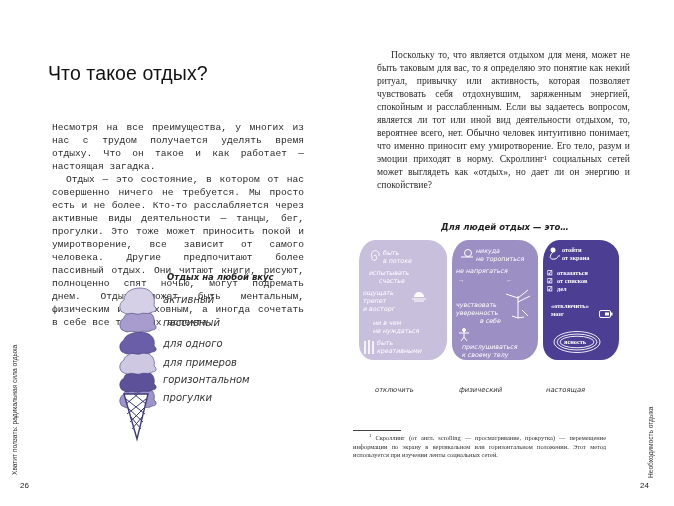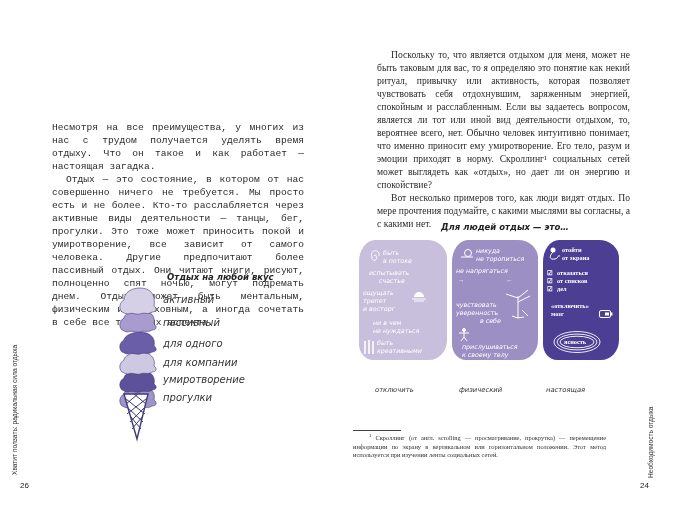--- a/index.html
+++ b/index.html
@@ -56,20 +56,21 @@
 
   .fn-rule { position: absolute; left: 16px; top: 430px; width: 48px; border-top: 0.8px solid #444; }
   .footnote { position: absolute; left: 16px; top: 432px; width: 253px; font-size: 6.4px; line-height: 8.4px; text-align: justify; color: #333; }
   .footnote sup { font-size: 5px; }
   .icon { position: absolute; }
 </style>
 </head>
 <body>
 
 <div class="page left">
+  <h1 class="title">Что такое отдых?</h1>
   <div class="body-text">
     <p>Несмотря на все преимущества, у многих из нас с трудом получается уделять время отдыху. Что он такое и как работает — настоящая загадка.</p>
     <p class="ind">Отдых — это состояние, в котором от нас совершенно ничего не требуется. Мы просто есть и не более. Кто-то расслабляется через активные виды деятельности — танцы, бег, прогулки. Это тоже может приносить покой и умиротворение, все зависит от самого человека. Другие предпочитают более пассивный отдых. Они читают книги, рисуют, полноценно спят ночью, могут подремать днем. Отдых может быть ментальным, физическим или духовным, а иногда сочетать в себе все три этих аспекта.</p>
   </div>
 
   <div class="ic-title hand">Отдых на любой вкус</div>
   <svg class="ic-svg" width="44" height="160" viewBox="0 0 44 160">
     <g id="scoops">
         <path d="M4 120 C0 116, 2 110, 6 108 C6 104, 14 100, 22 100 C32 100, 38 106, 36 114 C40 117, 38 120, 34 120 C30 123, 26 120, 22 122 C18 123, 14 120, 10 122 C7 122, 5 120, 4 120 Z" fill="#9f94c9" stroke="#3f3a78" stroke-width="0.6"></path>
         <path d="M4 104 C0 100, 2 94, 6 92 C6 88, 14 84, 22 84 C32 84, 38 90, 36 98 C40 101, 38 104, 34 104 C30 107, 26 104, 22 106 C18 107, 14 104, 10 106 C7 106, 5 104, 4 104 Z" fill="#5d5199" stroke="#3f3a78" stroke-width="0.6"></path>
@@ -88,32 +89,31 @@
         <line x1="26" y1="122" x2="12" y2="136"></line>
           <line x1="24" y1="131" x2="14" y2="143"></line>
         <line x1="16" y1="108" x2="28" y2="118"></line>
           <line x1="20" y1="108" x2="8" y2="118"></line>
       </g>
     </g>
   </svg>
   <div class="ic-label hand" style="top:294px">активный</div>
   <div class="ic-label hand" style="top:317px">пассивный</div>
   <div class="ic-label hand" style="top:338px">для одного</div>
-  <div class="ic-label hand" style="top:357px">для компании</div>
-  <div class="ic-label hand" style="top:374px">умиротворение</div>
+  <div class="ic-label hand" style="top:357px">для примеров</div>
+  <div class="ic-label hand" style="top:374px">горизонтальном</div>
   <div class="ic-label hand" style="top:392px">прогулки</div>
 
   <div class="runhead">Хватит ползать: радикальная сила отдыха</div>
   <div class="pagenum">26</div>
 </div>
 
 <div class="page right">
   <div class="body-text">
     <p class="ind">Поскольку то, что является отдыхом для меня, может не быть таковым для вас, то я определяю это понятие как некий ритуал, привычку или активность, которая позволяет чувствовать себя отдохнувшим, заряженным энергией, спокойным и расслабленным. Если вы задаетесь вопросом, является ли тот или иной вид деятельности отдыхом, то, вероятнее всего, нет. Обычно человек интуитивно понимает, что именно приносит ему умиротворение. Его тело, разум и эмоции приходят в норму. Скроллинг¹ социальных сетей может выглядеть как «отдых», но дает ли он энергию и спокойствие?</p>
-    <p class="ind">Вот несколько примеров того, как люди видят отдых. По мере прочтения подумайте, с какими мыслями вы согласны, а с какими нет.</p>
   </div>
 
   <div class="rest-title hand">Для людей отдых — это…</div>
 
   <div class="panel panel-1">
     <svg class="icon" style="left:10px;top:10px" width="12" height="12">
       <path d="M6 6 m-1 0 a1 1 0 1 1 2 0 a2.5 2.5 0 1 1 -4 1 a4 4 0 1 1 7 -1" fill="none" stroke="#fff" stroke-width="0.9"></path>
     </svg>
     <div class="pt hand" style="left:24px;top:9px">быть</div>
     <div class="pt hand" style="left:24px;top:17px">в потоке</div>

